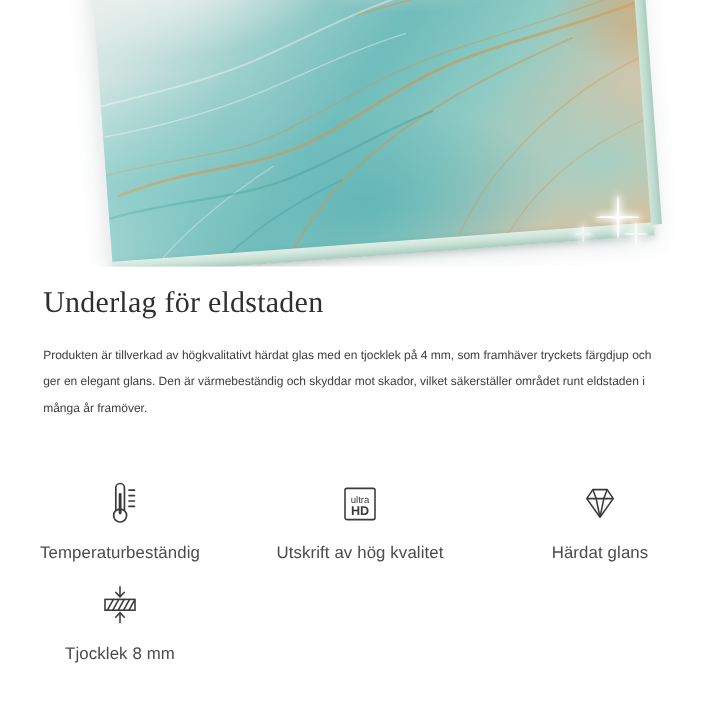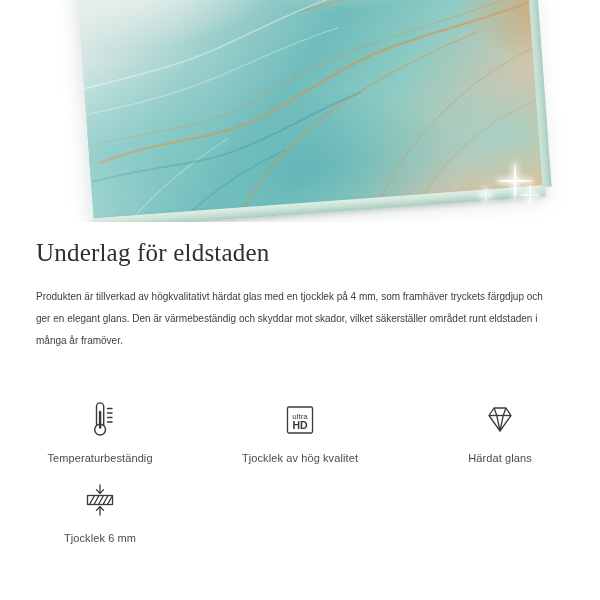--- a/index.html
+++ b/index.html
@@ -172,21 +172,21 @@
     justify-content: flex-start;
   }
   .feature-icon {
     height: 46px;
     display: flex;
     align-items: flex-start;
     justify-content: center;
   }
   .feature-label {
     margin-top: 8px;
-    font-size: 11px;
+    font-size: 14px;
     color: #4a4a4a;
     text-align: center;
     letter-spacing: 0.1px;
   }
   svg { display: block; }
 </style>
 </head>
 <body>
 
 <div class="page">
@@ -253,21 +253,21 @@
     </div>
 
     <div class="feature">
       <div class="feature-icon">
         <svg width="42" height="44" viewBox="0 0 42 44">
           <rect x="8.5" y="9" width="25" height="26" rx="1.5" fill="none" stroke="#3a3a3a" stroke-width="1.3"></rect>
           <text x="21" y="21" text-anchor="middle" font-family="Liberation Sans, sans-serif" font-size="8" fill="#3a3a3a">ultra</text>
           <text x="21" y="31" text-anchor="middle" font-family="Liberation Sans, sans-serif" font-size="10.5" font-weight="bold" fill="#3a3a3a">HD</text>
         </svg>
       </div>
-      <div class="feature-label">Tjocklek av hög kvalitet</div>
+      <div class="feature-label">Utskrift av hög kvalitet</div>
     </div>
 
 
     <div class="feature">
       <div class="feature-icon">
         <svg width="42" height="44" viewBox="0 0 42 44">
           <g fill="none" stroke="#3a3a3a" stroke-width="1.3" stroke-linejoin="round">
             <path d="M10,17.5 L15,10 L27,10 L32,17.5 L21,33 Z"></path>
             <path d="M10,17.5 L32,17.5"></path>
             <path d="M15,10 L17.8,17.5 L21,33"></path>
@@ -285,17 +285,17 @@
           <g fill="none" stroke="#3a3a3a" stroke-width="1.3" stroke-linecap="round">
             <path d="M21,7 L21,15"></path>
             <path d="M17.4,11.6 L21,15.4 L24.6,11.6"></path>
             <path d="M21,37 L21,29"></path>
             <path d="M17.4,32.4 L21,28.6 L24.6,32.4"></path>
             <rect x="8.5" y="17.5" width="25" height="9" stroke-width="1.3"></rect>
             <path d="M10.5,26.5 L15.5,17.5 M15,26.5 L20,17.5 M19.5,26.5 L24.5,17.5 M24,26.5 L29,17.5 M28.5,26.5 L32.8,18.7"></path>
           </g>
         </svg>
       </div>
-      <div class="feature-label">Tjocklek 6 mm</div>
+      <div class="feature-label">Tjocklek 8 mm</div>
     </div>
 
   </div>
 </div>
 
 </body></html>

